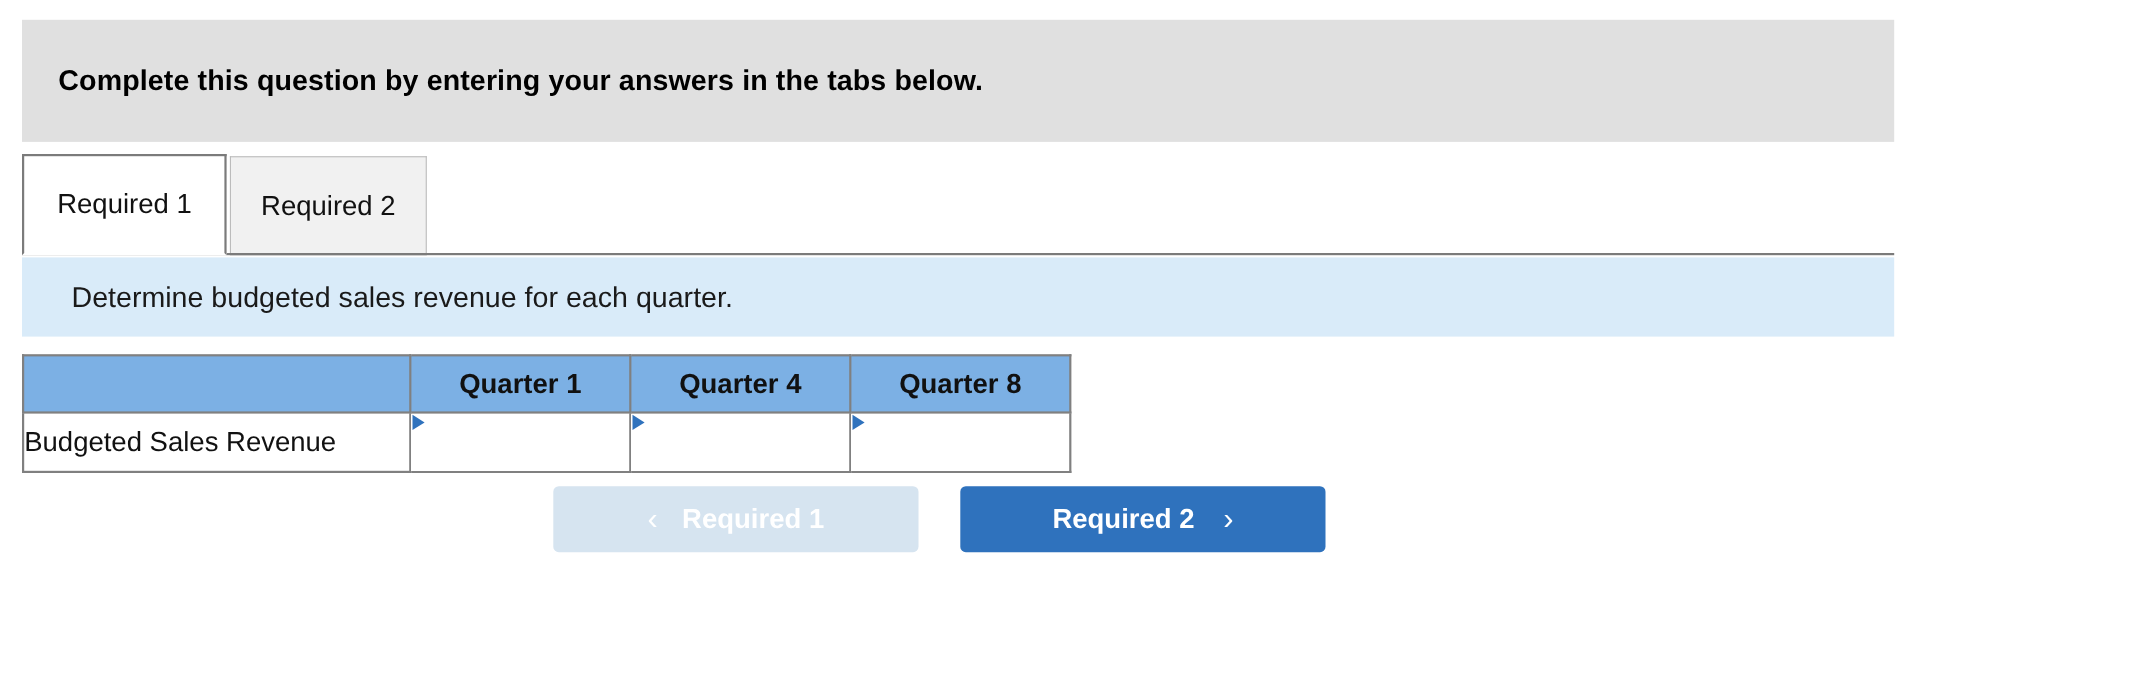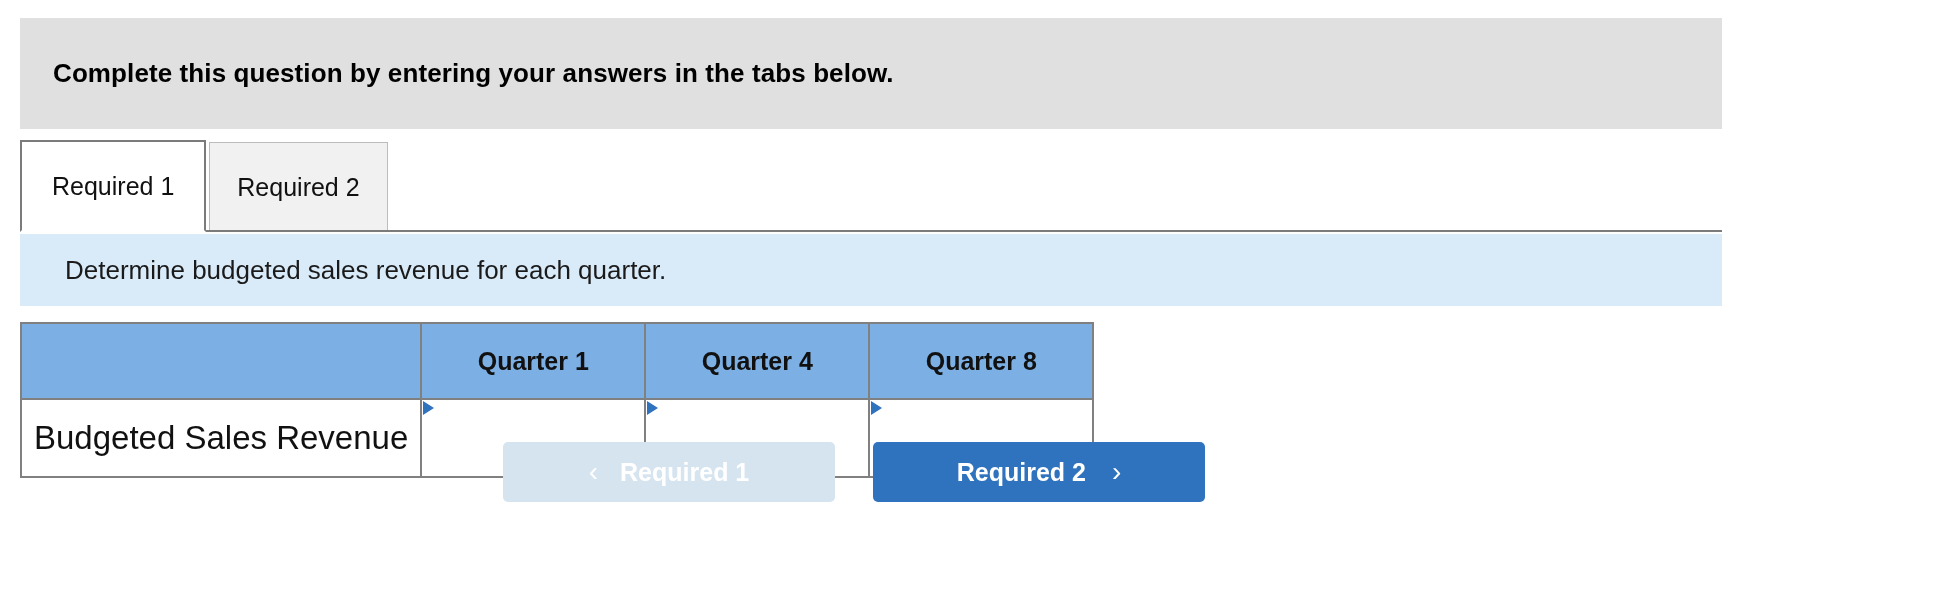--- a/index.html
+++ b/index.html
@@ -121,21 +121,21 @@
     left: 20px;
     top: 322px;
   }
   table.answer-table {
     border-collapse: collapse;
     table-layout: fixed;
   }
   table.answer-table th,
   table.answer-table td {
     border: 2px solid #808080;
-    padding: 12px;
+    padding: 0;
     margin: 16px;
   }
   th.hdr-blank {
     width: 350px;
     height: 50px;
     background: #7cb0e4;
   }
   th.hdr-q {
     width: 198px;
     height: 50px;
@@ -143,21 +143,21 @@
     font-size: 25px;
     font-weight: bold;
     color: #111111;
     text-align: center;
     vertical-align: middle;
   }
   td.row-label {
     width: 350px;
     height: 52px;
     background: #ffffff;
-    font-size: 33px;
+    font-size: 25px;
     color: #111111;
     padding-left: 8px;
     vertical-align: middle;
     white-space: nowrap;
   }
   td.input-cell {
     width: 198px;
     height: 52px;
     background: #ffffff;
     border: 2px solid #2f72bd;

